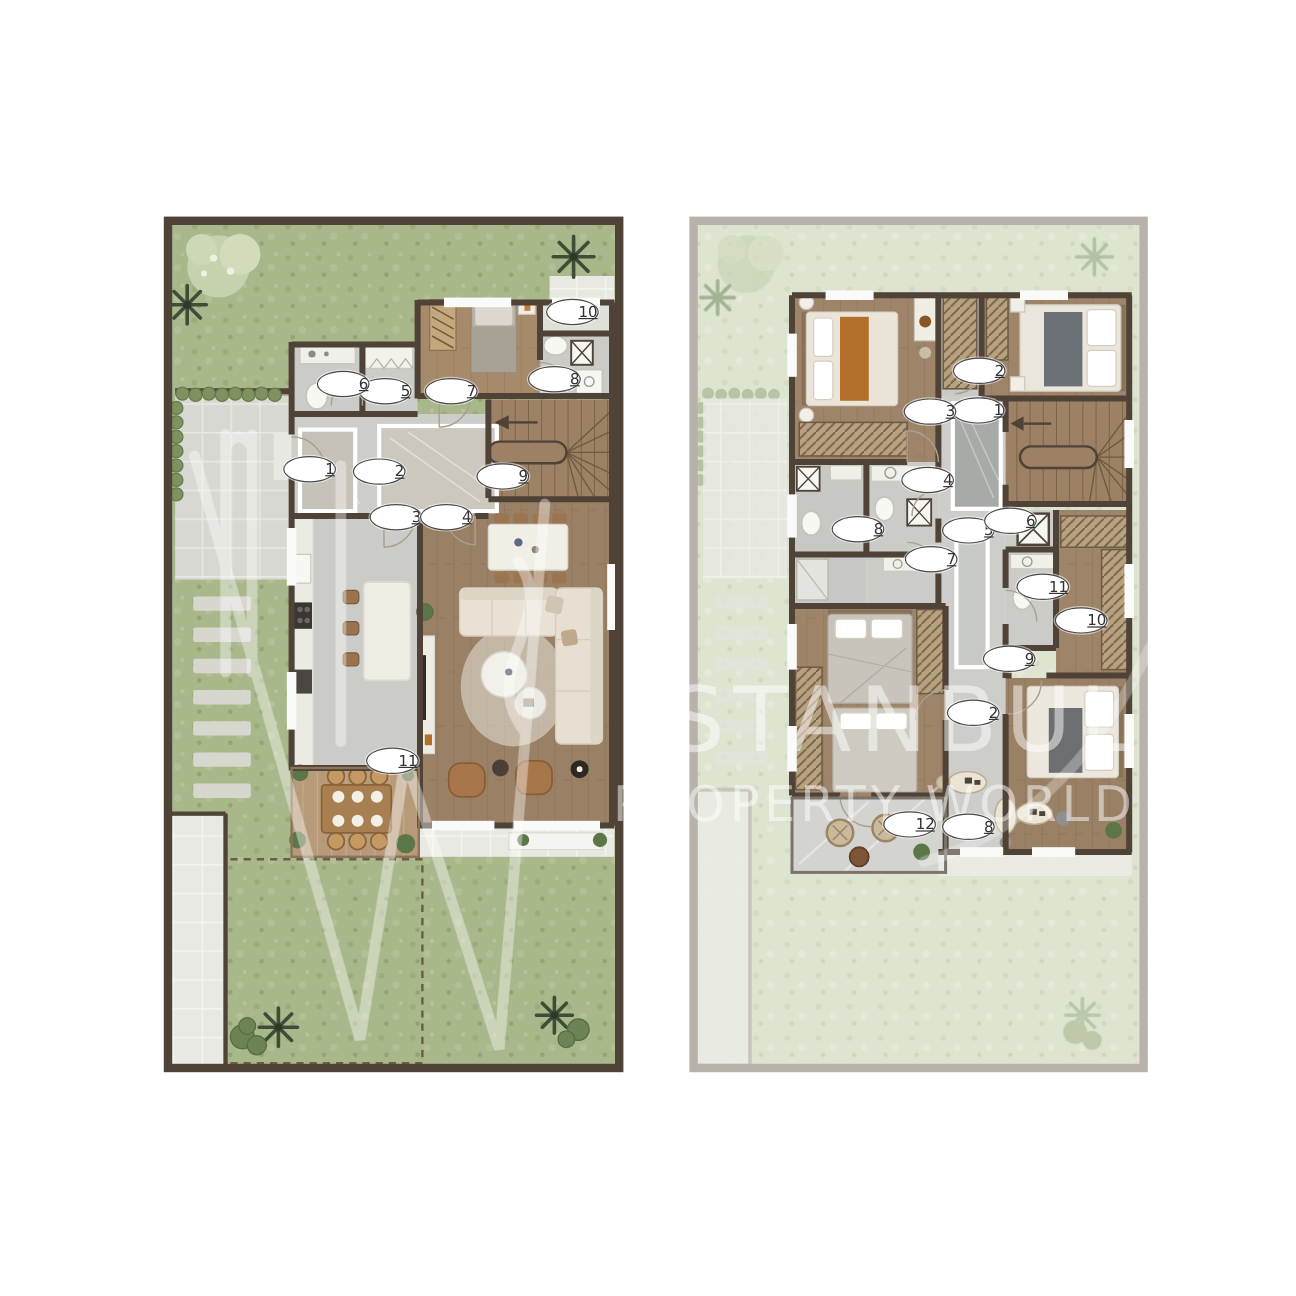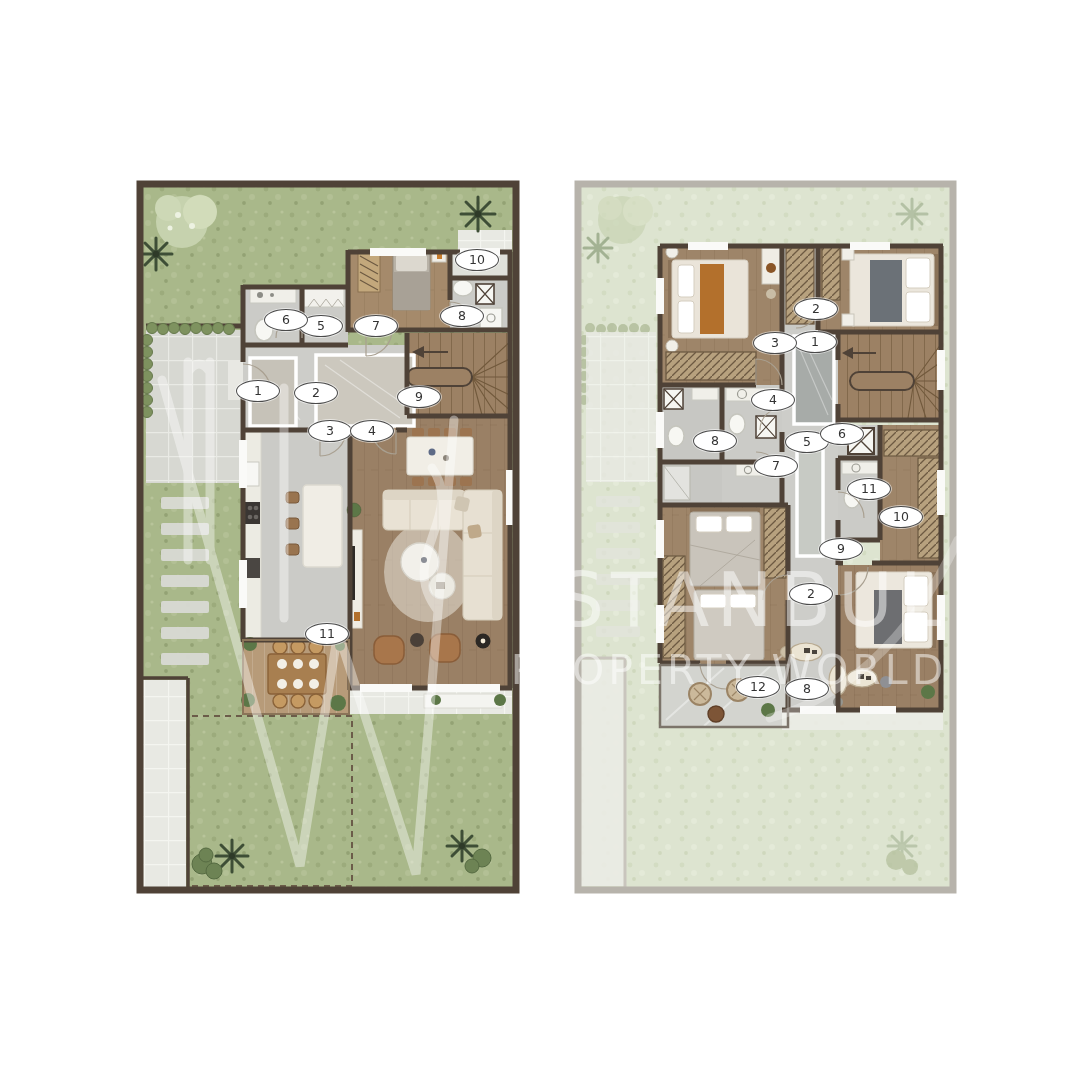--- a/index.html
+++ b/index.html
@@ -1,23 +1,23 @@
 <!DOCTYPE html>
 <html style="--marker-bg: #ffffff; --marker-border: #4a4a4a; --marker-text: #333333; --wm-color: #ffffff;"><head>
 <meta charset="utf-8">
 <style>
   html,body{margin:0;padding:0;background:#ffffff;}
   .canvas{position:relative;width:1080px;height:1080px;background:#ffffff;overflow:hidden;
           font-family:"DejaVu Sans","Liberation Sans",sans-serif;}
   .plan-svg{position:absolute;left:0;top:0;width:1080px;height:1080px;display:block;}
   .marker{position:absolute;width:44px;height:22px;border-radius:50%;
           background:var(--marker-bg,#ffffff);border:1.6px solid var(--marker-border,#4a4a4a);
-          color:var(--marker-text,#333333);font-size:12.5px;line-height:19px;text-align:center;
+          color:var(--marker-text,#333333);font-size:12.5px;line-height:19px;text-align:right;
           transform:translate(-50%,-50%);box-sizing:border-box;
-          box-shadow:0 0 0 1px rgba(255,255,255,.55);z-index:30;}
+          box-shadow:0 0 0 1px rgba(255,255,255,.55);z-index:30;text-decoration:underline;}
   .watermark-line{position:absolute;color:var(--wm-color,#ffffff);opacity:.5;z-index:20;
           text-align:center;white-space:nowrap;font-weight:400;pointer-events:none;}
   .wm-1{left:498px;top:556px;width:480px;font-size:75px;letter-spacing:7px;}
   .wm-2{left:495px;top:646px;width:468px;font-size:41px;letter-spacing:4px;}
 </style>
 </head>
 <body>
 
 <div class="canvas">
 

